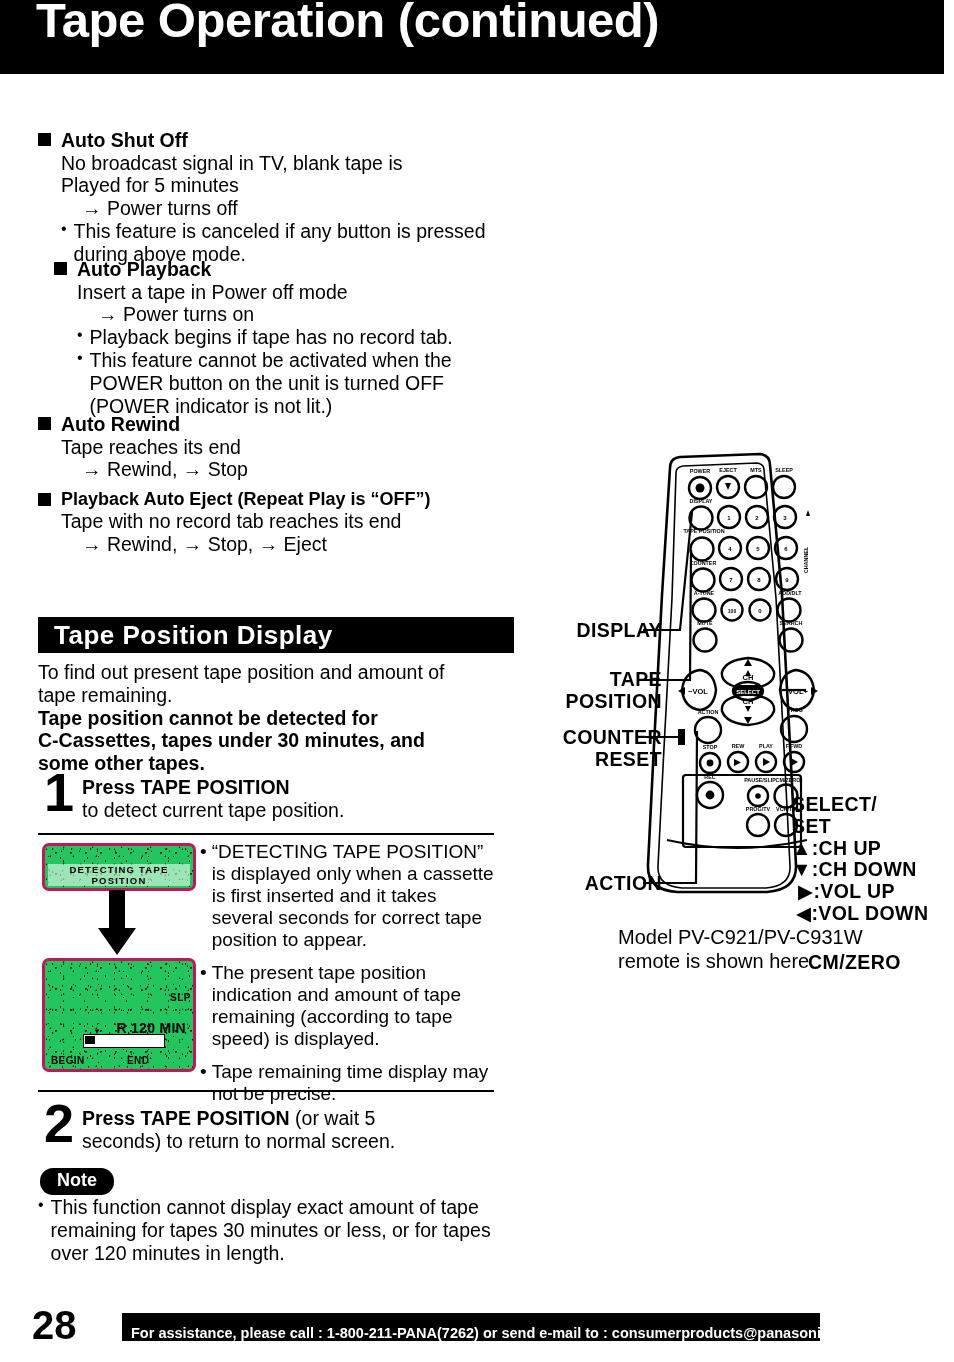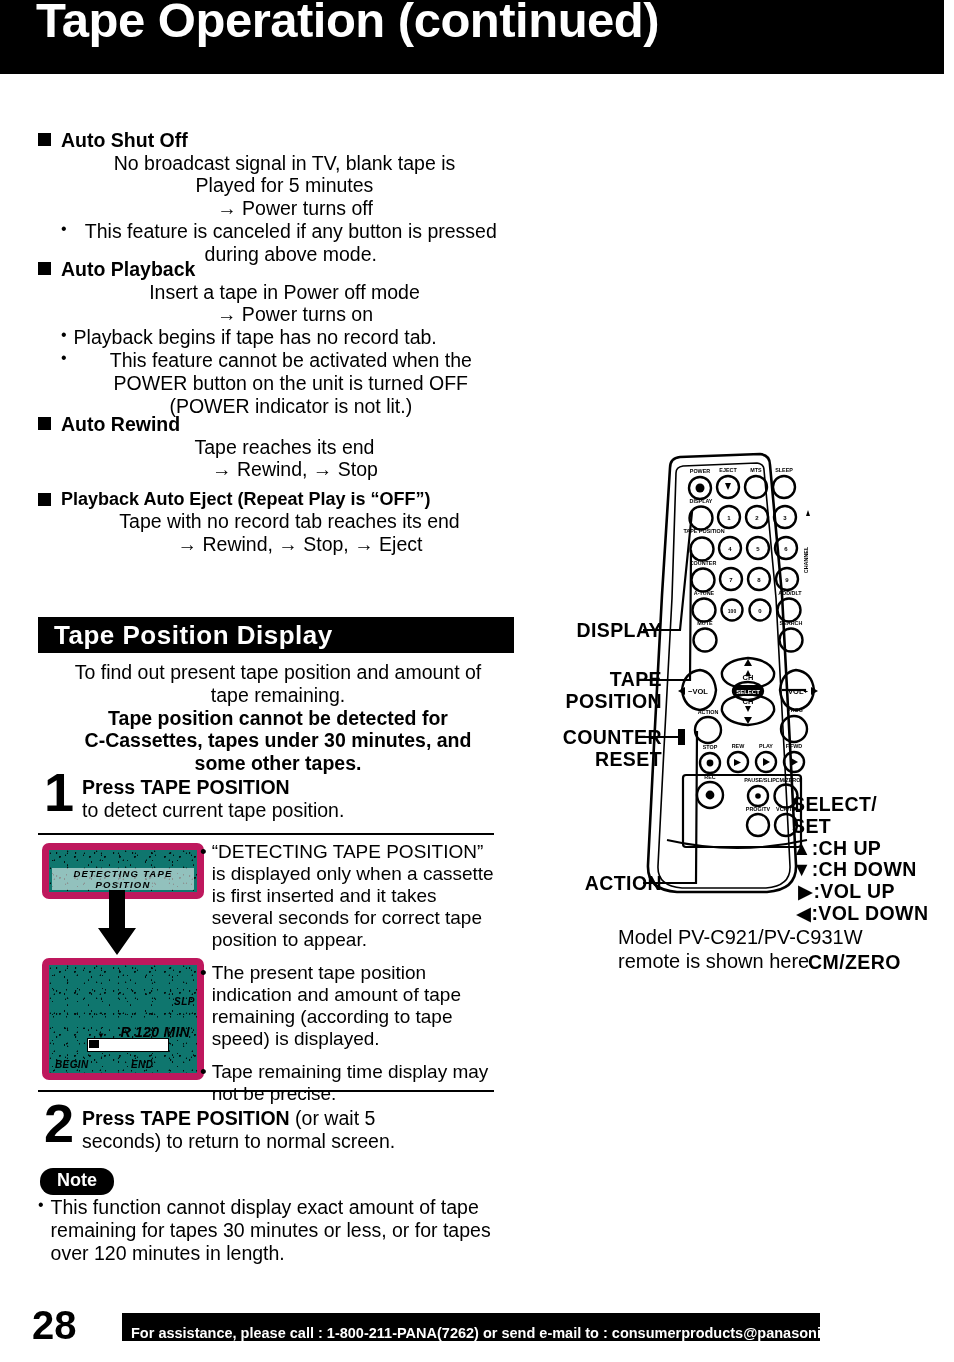--- a/index.html
+++ b/index.html
@@ -28,21 +28,21 @@
   .sec-bar{
     position:absolute;background:#000;color:#fff;
     font-weight:bold;display:flex;align-items:center;
   }
   .sec-bar span{padding-left:16px;font-size:26px;letter-spacing:0.2px;}
 
   #sec-auto{left:38px;top:83px;width:452px;height:38px;}
   #sec-tpd{left:38px;top:617px;width:476px;height:36px;}
   #sec-tpd span{letter-spacing:0.5px;}
 
-  .blk{position:absolute;left:0;text-align:center;}
+  .blk{position:absolute;left:0;}
   .hdr-item{
     font-weight:bold;font-size:19.5px;line-height:1.16;
     display:flex;align-items:flex-start;
   }
   .sq{
     display:inline-block;width:13px;height:13px;background:#000;
     margin-right:10px;margin-top:4px;flex:0 0 auto;
   }
   .body-txt{font-size:19.5px;line-height:1.17;}
   .indent1{margin-left:23px;}
@@ -62,22 +62,22 @@
     font-size:54px;font-weight:bold;line-height:0.82;
     width:38px;flex:0 0 auto;font-family:"Liberation Sans",sans-serif;
   }
   .step .stxt{font-size:19.5px;line-height:1.18;padding-top:6px;}
 
   
   .rule{position:absolute;background:#000;height:2px;left:38px;width:456px;}
 
   
   .tv{
-    position:absolute;border:7px solid #be185d;border-radius:7px;
-    background:#0f766e;overflow:hidden;font-style:italic;
+    position:absolute;border:3px solid #be185d;border-radius:7px;
+    background:#22c55e;overflow:hidden;
   }
   .tv .noise{
     position:absolute;inset:0;
     background-image:
       radial-gradient(circle at 8% 22%, #000 0.7px, transparent 0.9px),
       radial-gradient(circle at 23% 54%, #000 0.7px, transparent 0.9px),
       radial-gradient(circle at 41% 13%, #000 0.7px, transparent 0.9px),
       radial-gradient(circle at 57% 71%, #000 0.7px, transparent 0.9px),
       radial-gradient(circle at 73% 33%, #000 0.7px, transparent 0.9px),
       radial-gradient(circle at 88% 61%, #000 0.7px, transparent 0.9px),
@@ -174,21 +174,21 @@
     </div>
     <div class="body-txt indent1">No broadcast signal in TV, blank tape is</div>
     <div class="body-txt indent1">Played for 5 minutes</div>
     <div class="body-txt indent2">→ Power turns off</div>
     <div class="bul">
       <span class="dot">•</span>
       <span class="txt body-txt">This feature is canceled if any button is pressed during above mode.</span>
     </div>
   </div>
 
-  <div class="blk" style="top:258px;left:38px;width:470px;">
+  <div class="blk" style="top:258px;left:54px;width:470px;">
     <div class="hdr-item">
       <span class="sq"></span>
       <span>Auto Playback</span>
     </div>
     <div class="body-txt indent1">Insert a tape in Power off mode</div>
     <div class="body-txt indent2">→ Power turns on</div>
     <div class="bul">
       <span class="dot">•</span>
       <span class="txt body-txt">Playback begins if tape has no record tab.</span>
     </div>

